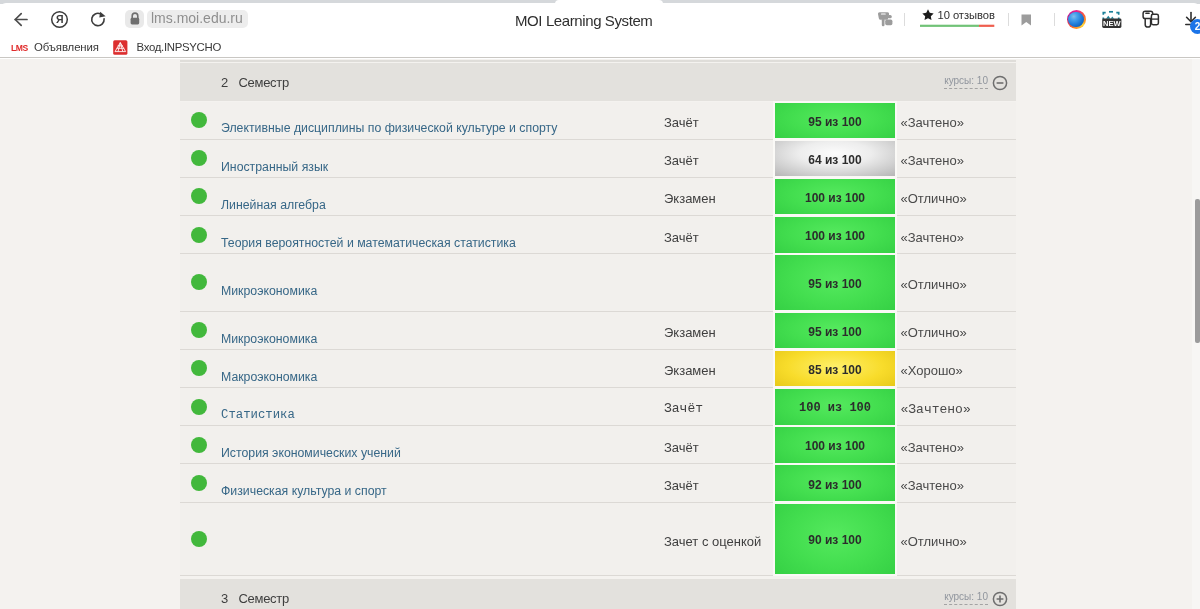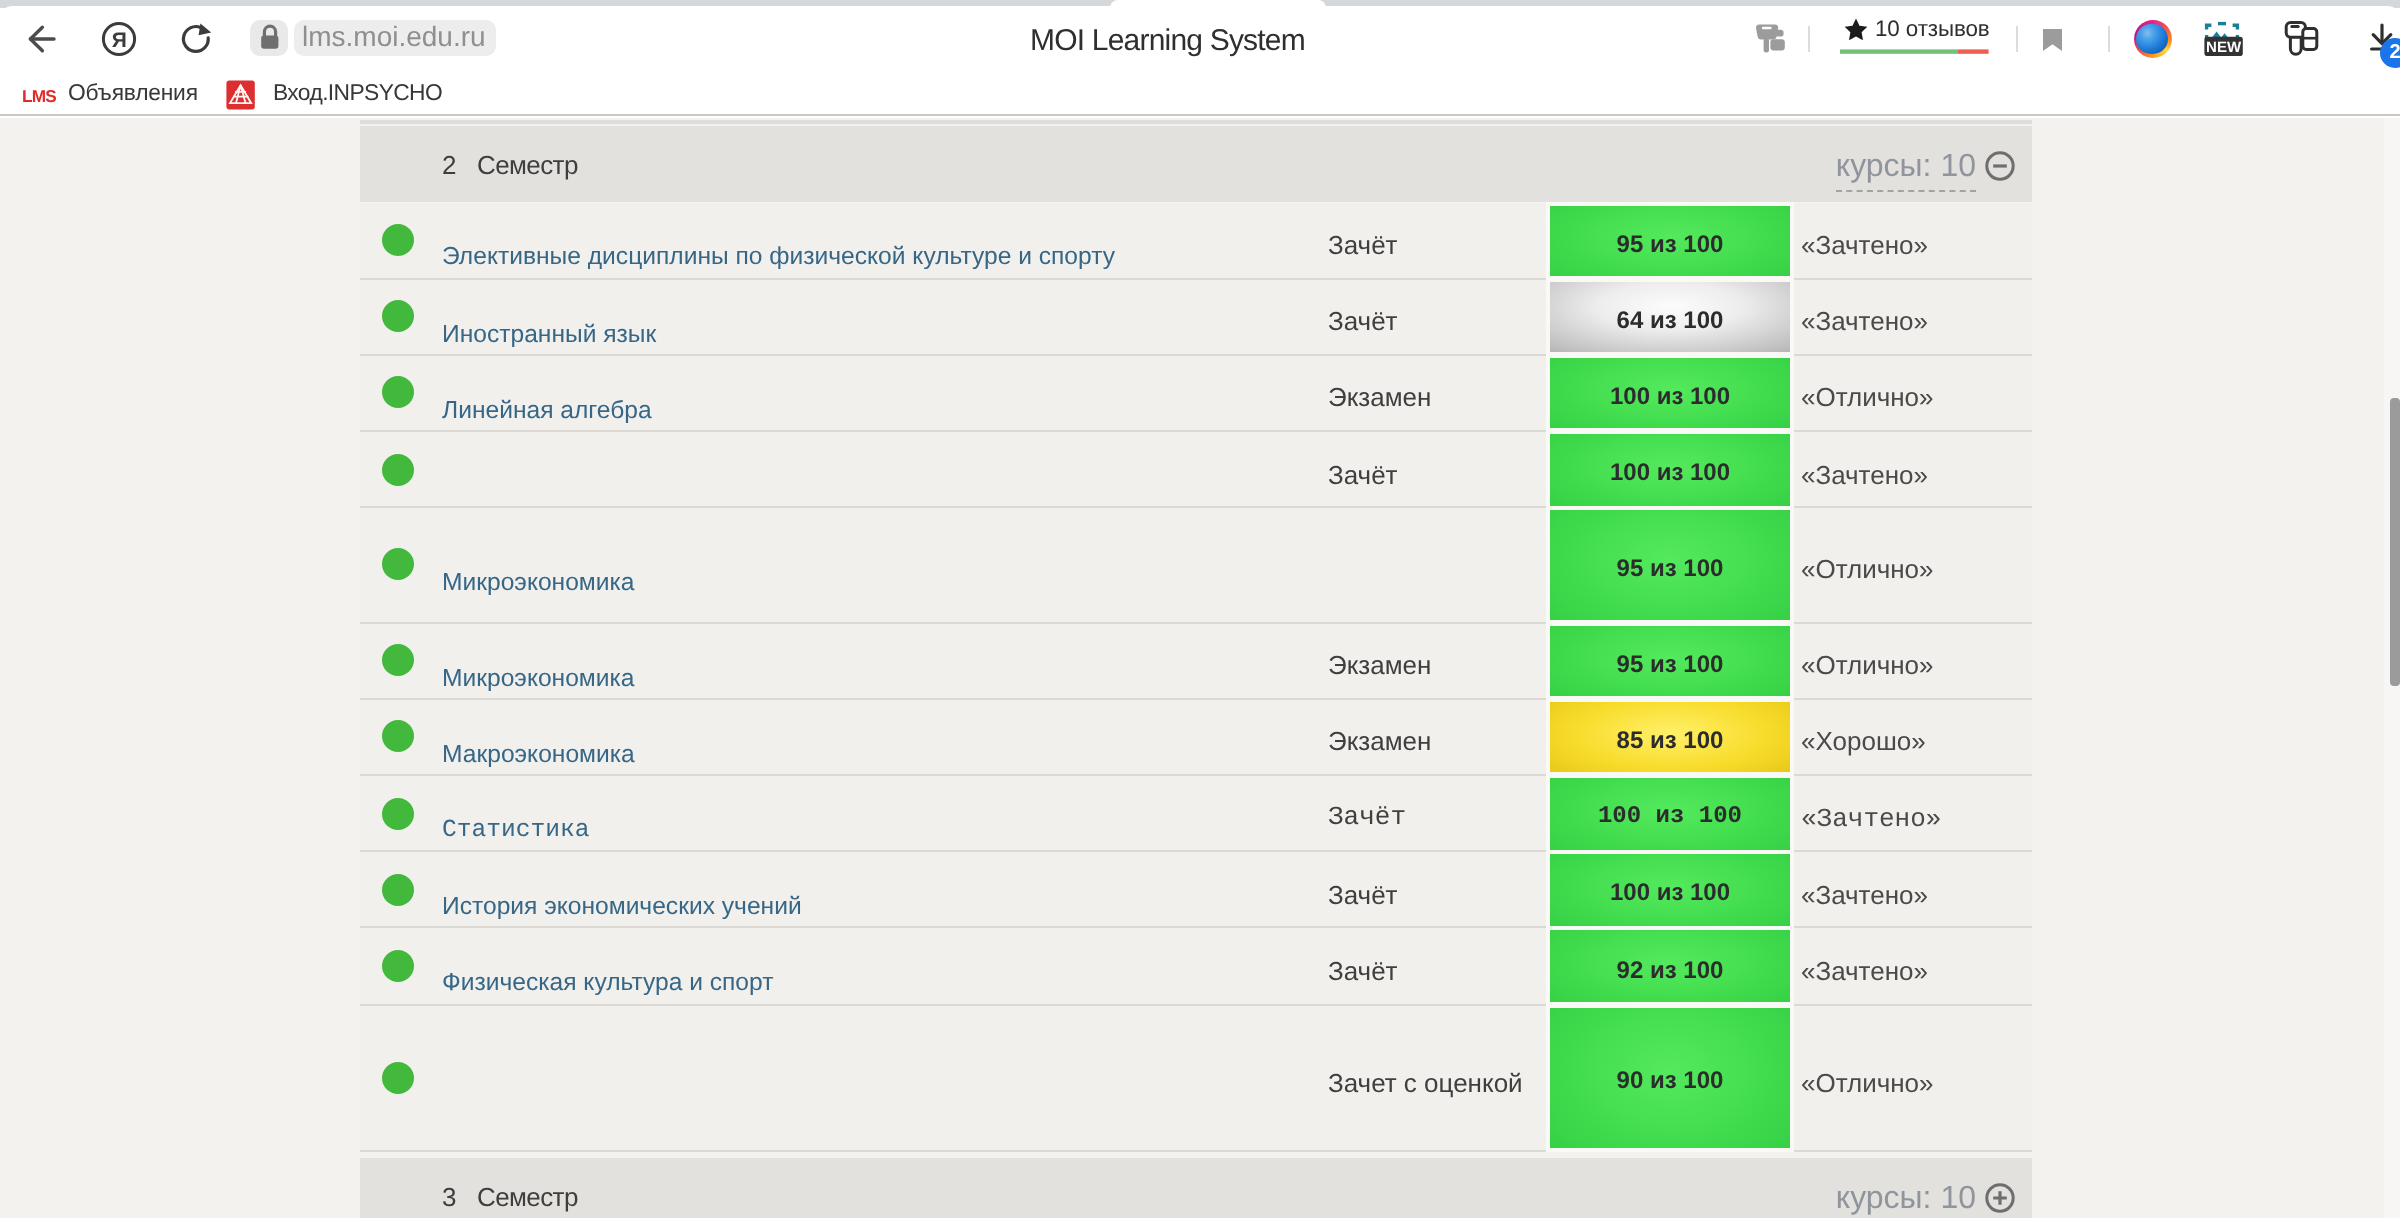--- a/index.html
+++ b/index.html
@@ -26,21 +26,21 @@
   .course { position:absolute; left:41px; width:440px; padding-top:18px; color:#376787; font-size:12.3px; line-height:19.3px; }
   .exam { position:absolute; left:484px; width:108px; padding-top:5px; color:#3f3f3f; font-size:13px; line-height:19.2px; }
   .badge { position:absolute; left:595px; width:120px; padding-top:3px; text-align:left; font-size:12px; font-weight:bold; color:#2c2c2c; box-shadow:0 0 0 2px #faf9f6; }
   .g  { background:radial-gradient(80% 100% at 50% 45%, #55e95e 0%, #43de4f 45%, #2fca40 100%); }
   .s  { background:radial-gradient(75% 85% at 50% 35%, #fcfcfc 0%, #ededed 40%, #cecece 75%, #b7b7b7 100%); }
   .y  { background:radial-gradient(80% 100% at 50% 45%, #fff06a 0%, #f8dc2b 50%, #dfbf12 100%); }
   .grade { position:absolute; left:720.5px; padding-top:5px; color:#4a4a4a; font-size:13px; }
   .vc { display:flex; align-items:center; }
   .bandnum { position:absolute; left:41px; color:#3e3e3e; font-size:13px; }
   .bandword { position:absolute; left:58.5px; color:#3e3e3e; font-size:13px; letter-spacing:-0.3px; }
-  .kursy { position:absolute; color:#90959d; font-size:16px; border-bottom:1px dashed #a3a3a3; padding-bottom:2px; }
+  .kursy { position:absolute; color:#90959d; font-size:10px; border-bottom:1px dashed #a3a3a3; padding-bottom:2px; }
 
   #scroll-track { left:1191.5px; top:59px; width:8.5px; height:550px; background:#f7f6f4; }
   #scroll-thumb { left:1194.5px; top:199px; width:5px; height:144px; background:#9b9b9b; border-radius:2px; }
 </style>
 </head>
 <body>
 
   <div class="abs" id="tabstrip"></div>
   <div class="abs" id="tabwhite"></div>
   <div class="abs" id="toolbar"></div>
@@ -187,20 +187,23 @@
         <span>Линейная алгебра</span>
       </div>
       <div class="exam vc" style="top:0; height:100%;">
         <span>Экзамен</span>
       </div>
       <div class="badge vc g" style="top:1px; height:35.6px; justify-content:center;">100 из 100</div>
       <div class="grade vc" style="top:0; height:100%;">«Отлично»</div>
     </div>
     <div class="row" style="top:156.6px; height:38.2px;">
       <div class="dot" style="top:10.600000000000001px;"></div>
+      <div class="course vc" style="top:0; height:100%;">
+        <span>Теория вероятностей и математическая статистика</span>
+      </div>
       <div class="exam vc" style="top:0; height:100%;">
         <span>Зачёт</span>
       </div>
       <div class="badge vc g" style="top:1px; height:35.6px; justify-content:center;">100 из 100</div>
       <div class="grade vc" style="top:0; height:100%;">«Зачтено»</div>
     </div>
     <div class="row" style="top:194.8px; height:57.3px;">
       <div class="dot" style="top:20.15px;"></div>
       <div class="course vc" style="top:0; height:100%;">
         <span>Микроэкономика</span>

